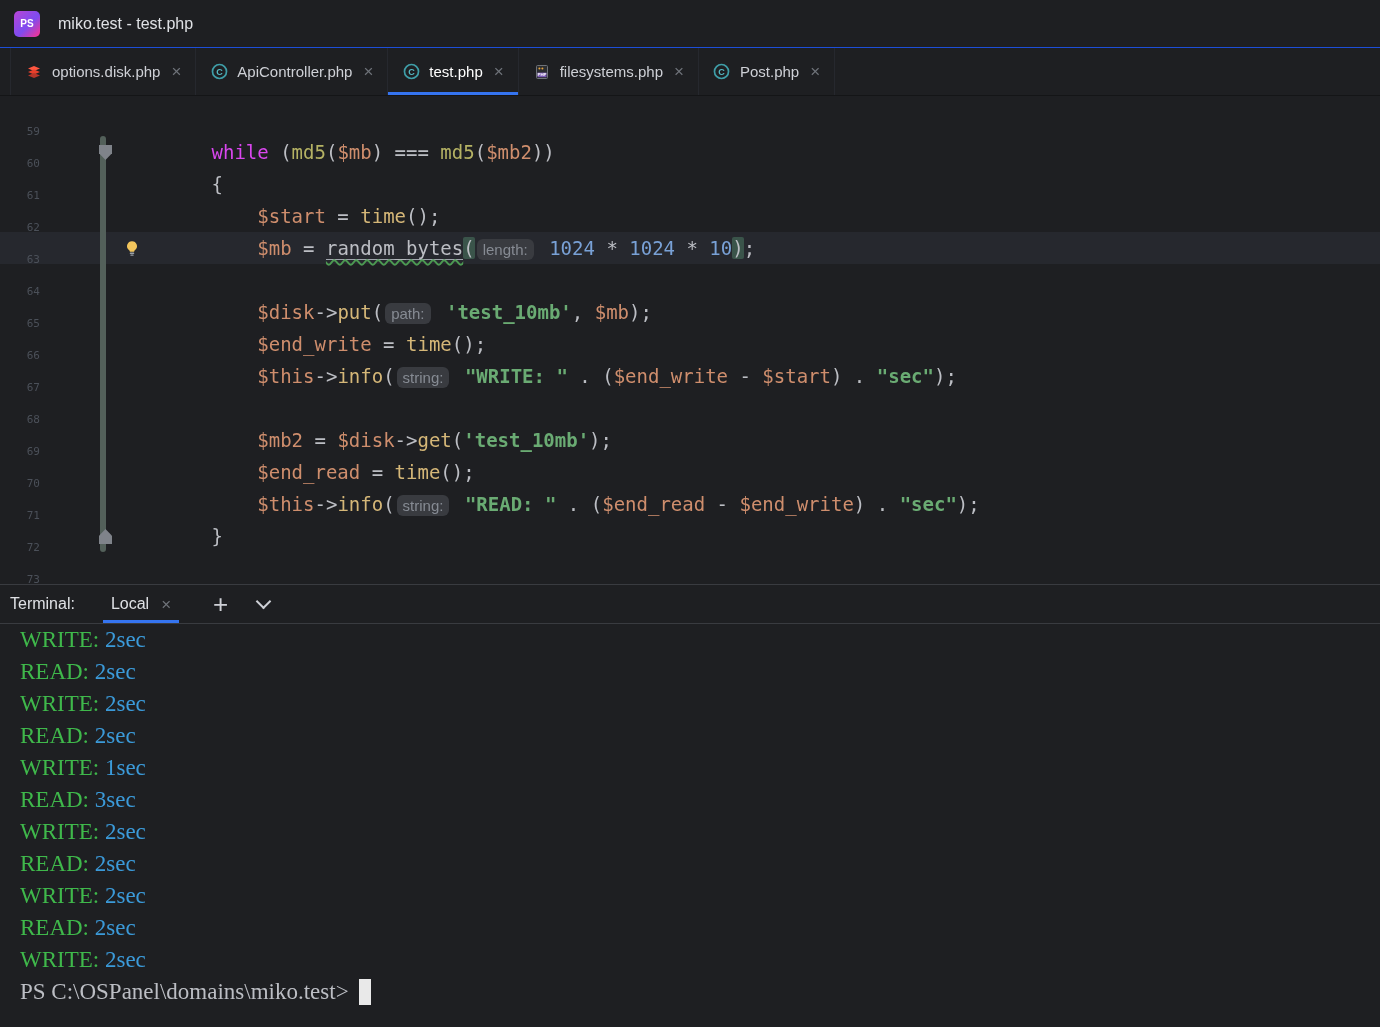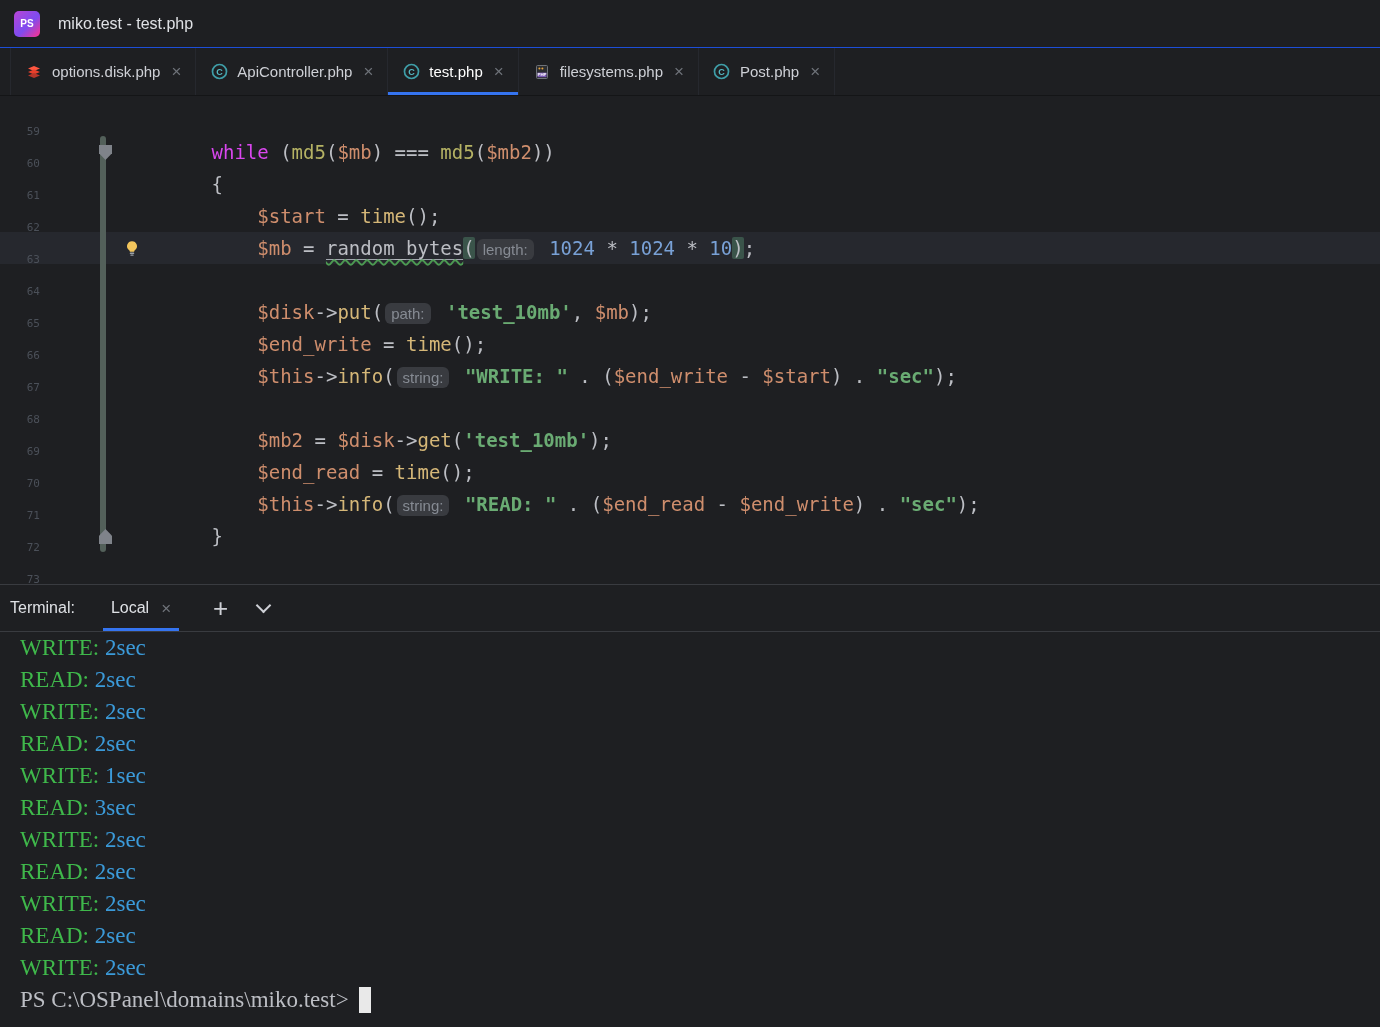--- a/index.html
+++ b/index.html
@@ -81,21 +81,21 @@
   }
   .tk-match { background:#3a544a; border-radius:2px; color:#bcbec4; }
   .tk-hint {
     background:#393b40; color:#868b93; border-radius:6px; padding:2px 6px;
     margin:0 4px 0 2px; font-size:15px;
     font-family:"Liberation Sans","DejaVu Sans",sans-serif;
   }
 
   
   .term-header {
-    height:48px; border-top:1px solid #393b40; border-bottom:1px solid #393b40;
+    height:40px; border-top:1px solid #393b40; border-bottom:1px solid #393b40;
     display:flex; align-items:center; padding:0 10px;
   }
   .term-title { color:#dfe1e5; font-size:16px; }
   .term-tab {
     position:relative; height:100%; display:flex; align-items:center; gap:10px;
     margin-left:28px; padding:0 8px; color:#dfe1e5; font-size:16px;
   }
   .term-tab::after {
     content:''; position:absolute; left:0; right:0; bottom:0;
     height:3px; background:#3574f0;

